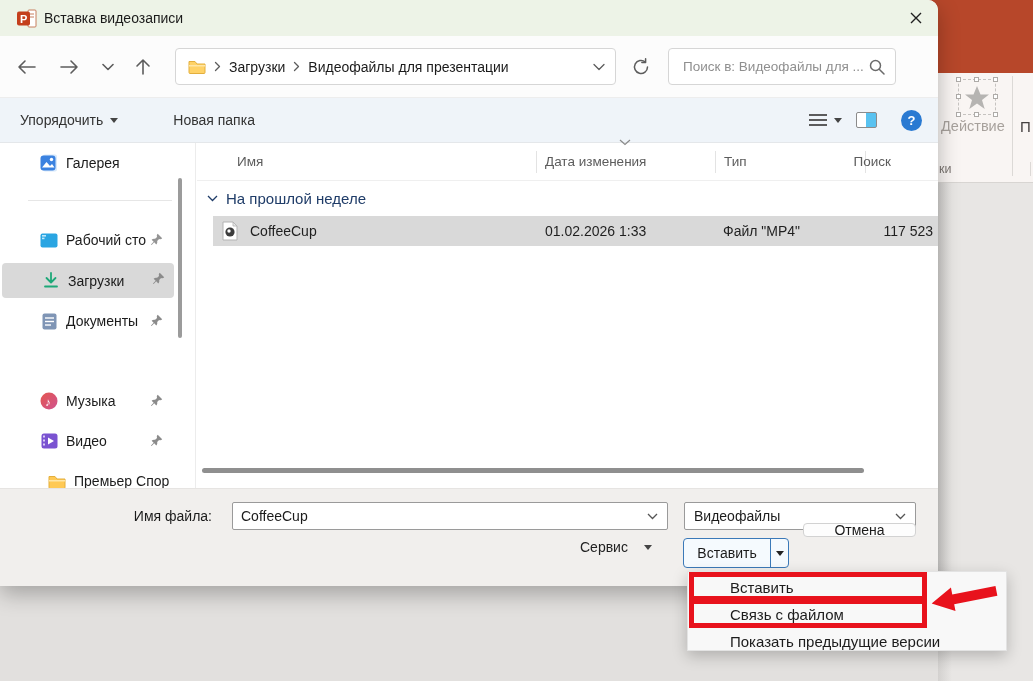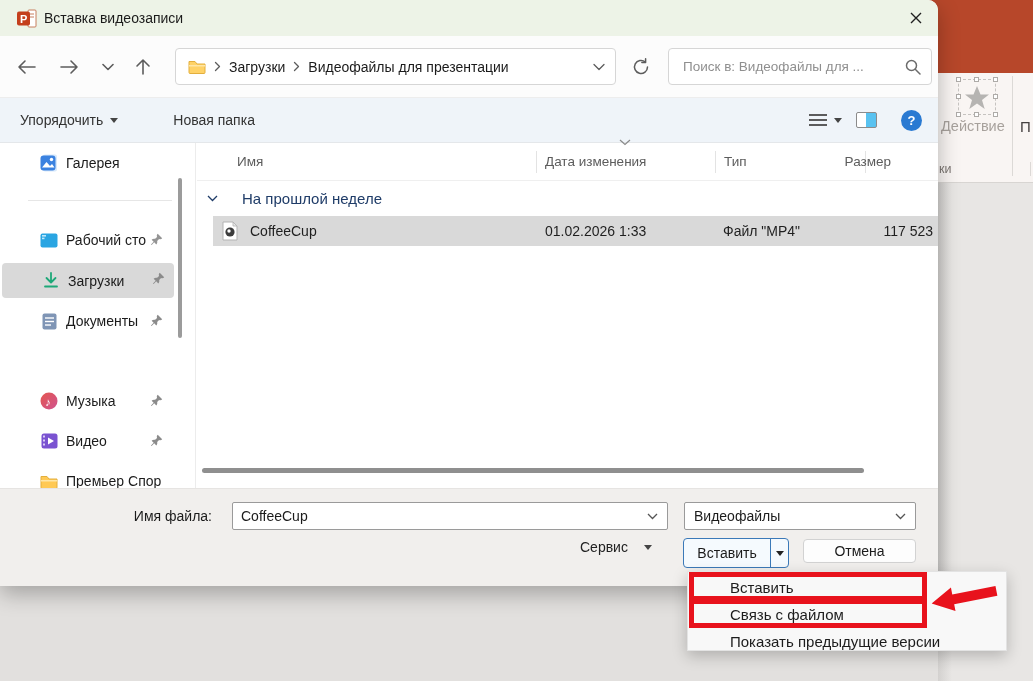--- a/index.html
+++ b/index.html
@@ -21,21 +21,21 @@
   
   .dialog{left:0;top:0;width:938px;height:586px;background:#fff;border-radius:0 10px 0 0;box-shadow:0 8px 22px rgba(0,0,0,.28);}
   .titlebar{left:0;top:0;width:938px;height:36px;background:#edf3e7;border-radius:0 10px 0 0;}
   .title-text{left:44px;top:0;height:36px;line-height:36px;font-size:14px;color:#1b1b1b;}
   .close-btn{left:903px;top:7px;width:26px;height:22px;display:flex;align-items:center;justify-content:center;cursor:pointer;}
 
   .navbar{left:0;top:36px;width:938px;height:61px;background:#fcfcfc;}
   .navbtn{width:30px;height:30px;top:16px;display:flex;align-items:center;justify-content:center;}
   .addressbar{left:175px;top:12px;width:441px;height:37px;background:#fff;border:1px solid #d6d6d6;border-radius:4px;display:flex;align-items:center;padding:0 10px 0 12px;gap:8px;}
   .crumb{font-size:14px;color:#1b1b1b;white-space:nowrap;}
-  .searchbox{left:668px;top:12px;width:264px;height:37px;background:#fff;border:1px solid #d6d6d6;border-radius:4px;display:flex;align-items:center;padding:0 10px 0 12px;}
+  .searchbox{left:668px;top:12px;width:228px;height:37px;background:#fff;border:1px solid #d6d6d6;border-radius:4px;display:flex;align-items:center;padding:0 10px 0 12px;}
   .searchbox input{flex:1;border:none;outline:none;font-size:13.5px;color:#444;background:transparent;}
   .searchbox input::placeholder{color:#8f8f8f;}
 
   .toolbar{left:0;top:97px;width:938px;height:46px;background:#eff4f9;border-top:1px solid #ededed;border-bottom:1px solid #e4e7ea;display:flex;align-items:center;}
   .tb-item{font-size:14px;color:#333;display:flex;align-items:center;gap:7px;}
   .caret-down{width:0;height:0;border-left:4px solid transparent;border-right:4px solid transparent;border-top:5px solid #444;}
   .pane-icon{width:21px;height:16px;border:1px solid #8b8b8b;border-radius:2px;background:linear-gradient(to right,#ffffff 0 48%,#59c2f0 48% 100%);}
   .help-btn{width:21px;height:21px;border-radius:50%;background:#2a7ad2;color:#fff;font-size:13px;font-weight:bold;display:flex;align-items:center;justify-content:center;}
 
   .body-area{left:0;top:143px;width:938px;height:345px;background:#fff;}
@@ -45,37 +45,37 @@
   .side-item .lbl{position:absolute;left:66px;max-width:82px;overflow:hidden;white-space:nowrap;}
   .side-item .pin{position:absolute;left:150px;top:9px;}
   .side-item.selected{background:#d9d9d9;border-radius:4px;left:2px;width:172px;}
   .side-divider{left:28px;width:144px;height:1px;background:#e6e6e6;}
   .side-scroll{left:178px;width:4px;background:#9b9b9b;border-radius:2px;}
 
   .filelist{left:197px;top:0;width:708px;height:345px;}
   .col-h{font-size:13.5px;color:#5c5c5c;}
   .col-sep{top:8px;width:1px;height:22px;background:#e3e3e3;}
   .hdr-line{left:0;top:37px;width:741px;height:1px;background:#efefef;}
-  .group-hdr{font-size:15px;color:#1f3c68;display:flex;align-items:center;gap:24px;}
+  .group-hdr{font-size:15px;color:#1f3c68;display:flex;align-items:center;gap:8px;}
   .file-row{left:16px;top:73px;width:725px;height:30px;background:#d9d9d9;display:flex;align-items:center;}
   .cell{position:absolute;font-size:14px;color:#1f1f1f;white-space:nowrap;}
   .hscroll{left:5px;top:325px;width:662px;height:5px;background:#8f8f8f;border-radius:3px;}
 
   .footer{left:0;top:488px;width:938px;height:98px;background:#f1efed;border-top:1px solid #e6e4e2;border-radius:0 0 0 0;}
   .fname-label{left:92px;top:19px;width:120px;text-align:right;font-size:14px;color:#1b1b1b;}
   .combo{height:28px;background:#fff;border:1px solid #9a9a9a;border-radius:2px;display:flex;align-items:center;}
   .combo input{flex:1;border:none;outline:none;font-size:14px;color:#1b1b1b;padding-left:8px;background:transparent;}
   .combo .cv{flex:1;font-size:14px;color:#1b1b1b;padding-left:9px;}
   .combo .chev{margin-right:9px;}
   .tools-btn{left:580px;top:45px;height:26px;display:flex;align-items:center;gap:16px;font-size:14px;color:#222;}
   .split-btn{left:683px;top:49px;width:106px;height:30px;border:1px solid #3b79b8;border-radius:4px;background:#f5fafe;display:flex;}
   .split-main{width:86px;display:flex;align-items:center;justify-content:center;font-size:14px;color:#1b1b1b;}
   .split-sep{width:1px;background:#3b79b8;}
   .split-arrow{flex:1;display:flex;align-items:center;justify-content:center;}
-  .cancel-btn{left:803px;top:50px;width:113px;height:24px;background:#fdfdfd;border:1px solid #d2d2d2;border-radius:4px;display:flex;align-items:center;justify-content:center;font-size:14px;color:#1b1b1b;}
+  .cancel-btn{left:803px;top:34px;width:113px;height:14px;background:#fdfdfd;border:1px solid #d2d2d2;border-radius:4px;display:flex;align-items:center;justify-content:center;font-size:14px;color:#1b1b1b;}
 
   
   .menu{left:687px;top:571px;width:320px;height:80px;background:#f8f8f8;border:1px solid #e3e3e3;box-shadow:0 5px 14px rgba(0,0,0,.22);}
   .menu-item{left:0;width:318px;height:27px;display:flex;align-items:center;padding-left:42px;font-size:15px;color:#1c1c1c;}
   .ann-rect{border:5px solid #e8121c;background:transparent;z-index:5;}
   .ann-arrow{z-index:6;}
 
   .icon-stroke{stroke:#5c5c5c;stroke-width:1.6;fill:none;stroke-linecap:round;stroke-linejoin:round;}
 </style>
 </head>
@@ -304,21 +304,21 @@
               </svg>
           </span>
           <span class="lbl">Видео</span>
           <span class="pin">
             <svg width="13" height="13" viewBox="0 0 16 16">
                 <path fill="#8b8b8b" d="M9.5 1 L15 6.5 C14 7.7 12.4 7.9 11.2 7.3 L8.8 9.7 C9.3 11.2 8.9 12.9 7.7 14 L5.2 11.5 L2 14.8 L1.2 14 L4.5 10.8 L2 8.3 C3.1 7.1 4.8 6.7 6.3 7.2 L8.7 4.8 C8.1 3.6 8.3 2 9.5 1 Z"></path>
               </svg>
           </span>
         </div>
 
-        <div class="abs side-item" style="top:322px;">
+        <div class="abs side-item" style="top:322px;margin-left:8px;">
           <span class="ic">
             <svg width="18" height="15">
                 <path d="M1 2.5 h6 l2 2.5 h8 v8.5 a1 1 0 0 1 -1 1 H2 a1 1 0 0 1 -1 -1 z" fill="#ffc954" stroke="#e3af3d" stroke-width="1"></path>
                 <path d="M1 6 h16 v1.5 H1 z" fill="#ffe6a6"></path>
               </svg>
           </span>
           <span class="lbl" style="max-width:110px;">Премьер Спор</span>
         </div>
 
         <div class="abs side-scroll" style="top:35px;height:160px;"></div>
@@ -328,21 +328,21 @@
 
         <div class="abs col-h" style="left:40px;top:11px;">Имя</div>
         <div class="abs col-sep" style="left:339px;"></div>
         <div class="abs col-h" style="left:348px;top:11px;">Дата изменения</div>
         <svg class="abs" style="left:422px;top:-4px;" width="12" height="7">
             <path d="M1 1 L6 5.5 L11 1" fill="none" stroke="#8a8a8a" stroke-width="1.2"></path>
           </svg>
         <div class="abs col-sep" style="left:518px;"></div>
         <div class="abs col-h" style="left:527px;top:11px;">Тип</div>
         <div class="abs col-sep" style="left:668px;"></div>
-        <div class="abs col-h" style="right:14px;top:11px;">Размер</div>
+        <div class="abs col-h" style="right:14px;top:11px;">Поиск</div>
         <div class="abs hdr-line"></div>
 
         <div class="abs group-hdr" style="left:10px;top:47px;">
           <svg width="11" height="7">
               <path d="M1 1 L5.5 5.5 L10 1" fill="none" stroke="#1f3c68" stroke-width="1.3"></path>
             </svg>
           <span>На прошлой неделе</span>
         </div>
 
         <div class="abs file-row">

